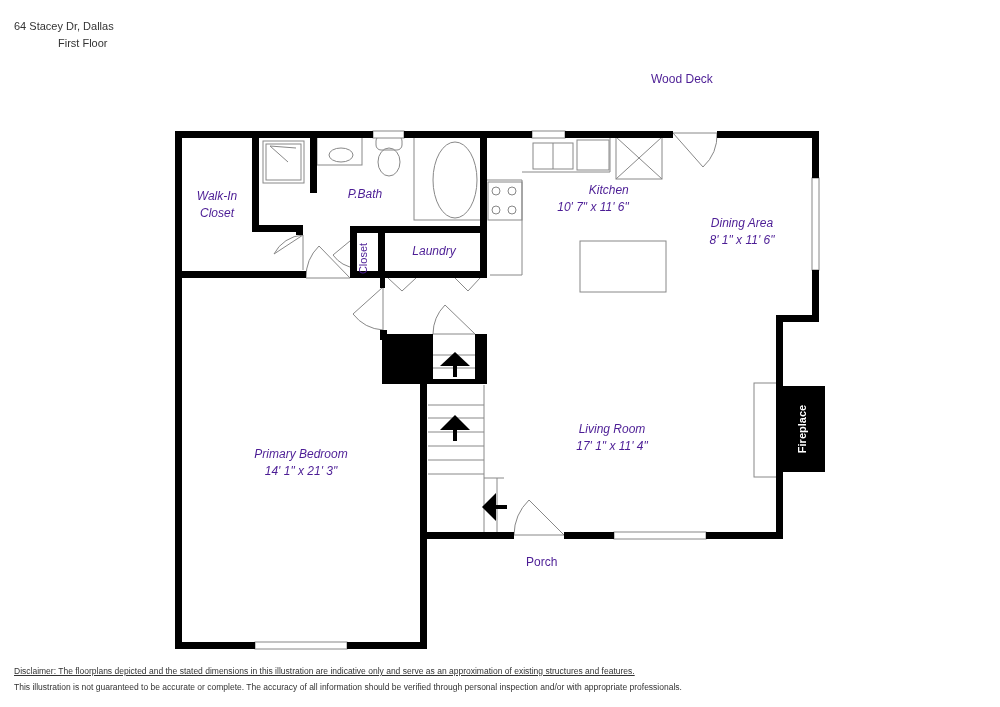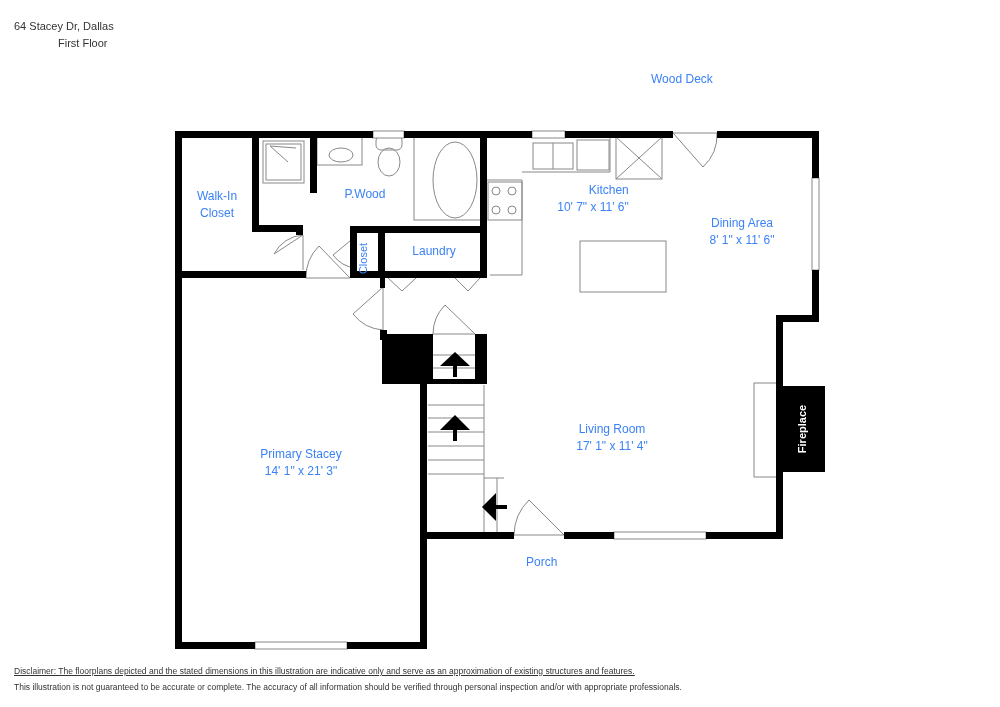--- a/index.html
+++ b/index.html
@@ -1,22 +1,22 @@
 <!DOCTYPE html>
 <html><head>
 <meta charset="utf-8">
 <style>
   html, body { margin: 0; padding: 0; background: #ffffff; }
   body { width: 1000px; height: 707px; position: relative; overflow: hidden;
          font-family: "Liberation Sans", sans-serif; color: #333; }
   .hdr { position: absolute; left: 14px; font-size: 11px; color: #333; }
-  .lbl { position: absolute; font-size: 12px; color: #3b82f6; text-align: center; white-space: nowrap; line-height: 17px; }
+  .lbl { position: absolute; font-size: 12px; color: #4c1d95; text-align: center; white-space: nowrap; line-height: 17px; }
   .disc { position: absolute; left: 14px; font-size: 8.5px; color: #333; white-space: nowrap; }
   svg { position: absolute; left: 0; top: 0; }
-  .fp-label { transform: translateX(-50%); }
+  .fp-label { transform: translateX(-50%); font-style: italic; }
   .fireplace-lbl { position: absolute; left: 788px; top: 396px; width: 28px; height: 66px; display:flex; align-items:center; justify-content:center; }
   .fireplace-lbl span { transform: rotate(-90deg); color: #fff; font-size: 11px; font-weight: bold; white-space: nowrap; display:block; }
 </style>
 </head>
 <body>
 
 <div class="hdr" style="top:20px;text-align:center;">64 Stacey Dr, Dallas</div>
 <div class="hdr" style="top:37px;padding-left:44px;">First Floor</div>
 
 <svg width="1000" height="707" viewBox="0 0 1000 707">
@@ -141,21 +141,21 @@
 </svg>
 
 <div class="lbl" style="left:651px; top:71px;">Wood Deck</div>
 
 <div class="lbl fp-label" style="left:217px; top:188px;">
   <div>Walk-In</div>
   <div>Closet</div>
 </div>
 
 <div class="lbl fp-label" style="left:365px; top:186px;">
-  <div>P.Wood</div>
+  <div>P.Bath</div>
 </div>
 
 <div class="lbl" style="left:357px; top:244px; width:22px; height:30px;">
   <div style="transform: rotate(-90deg); transform-origin: center; font-size:11px; position:absolute; left:-9px; top:6px;">Closet</div>
 </div>
 
 <div class="lbl fp-label" style="left:434px; top:243px;">
   <div>Laundry</div>
 </div>
 
@@ -168,21 +168,21 @@
   <div>Dining Area</div>
   <div>8' 1" x 11' 6"</div>
 </div>
 
 <div class="lbl fp-label" style="left:612px; top:421px;">
   <div>Living Room</div>
   <div>17' 1" x 11' 4"</div>
 </div>
 
 <div class="lbl fp-label" style="left:301px; top:446px;">
-  <div>Primary Stacey</div>
+  <div>Primary Bedroom</div>
   <div>14' 1" x 21' 3"</div>
 </div>
 
 <div class="fireplace-lbl">
   <span>Fireplace</span>
 </div>
 
 <div class="lbl" style="left:526px; top:554px;">Porch</div>
 
 <div class="disc" style="top:666px;text-decoration:underline;">Disclaimer: The floorplans depicted and the stated dimensions in this illustration are indicative only and serve as an approximation of existing structures and features.</div>

